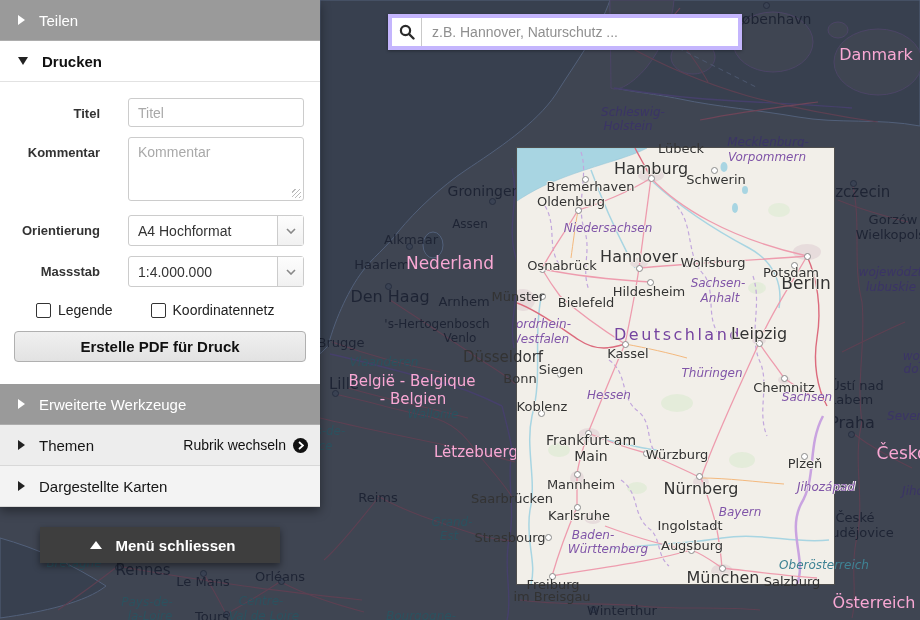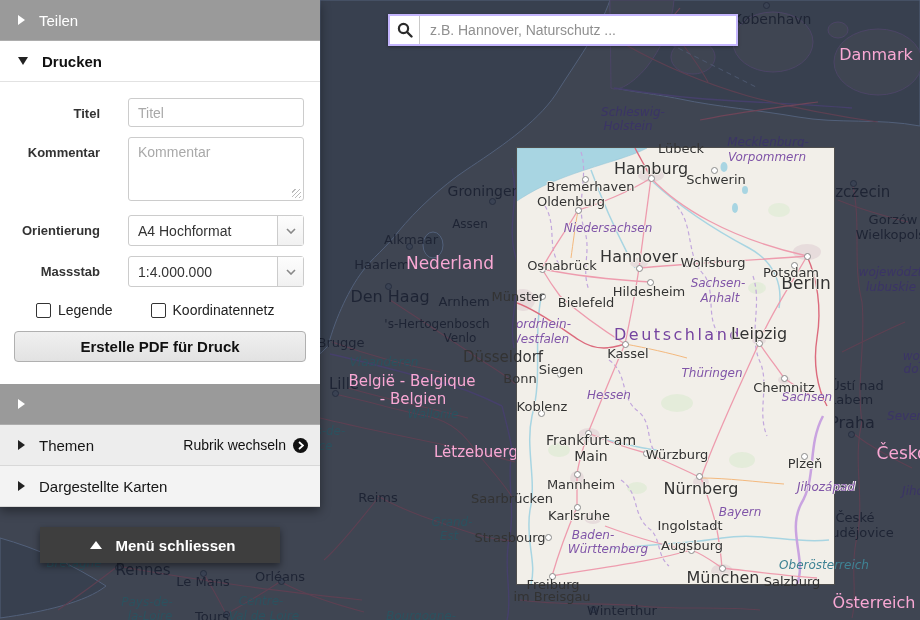--- a/index.html
+++ b/index.html
@@ -32,21 +32,21 @@
   .pv .ml-region, .straddle .ml-region { color:#8055a8; font-style:italic;
       text-shadow:1px 0 0 #f4f1ea,-1px 0 0 #f4f1ea; }
   .pv .ml-region-teal, .straddle .ml-region-teal { color:#3f8394; font-style:italic; }
   .pv .ml-country-lg { color:#7544a0; letter-spacing:2.5px;
       text-shadow:1px 0 0 #f4f1ea,-1px 0 0 #f4f1ea; }
   .straddle .ml-city { text-shadow:none; }
   #straddle-labels { z-index:12; }
 
   
   #searchbar { position:absolute; left:388px; top:14px; height:28px; z-index:25;
-               display:flex; background:#fff; border:2px solid #c4b5fd;
+               display:flex; background:#fff; border:4px solid #c4b5fd;
                box-shadow:0 1px 3px rgba(0,0,0,.35); }
   #search-btn { width:30px; background:#fff; border:none; border-right:1px solid #c9c9c9;
                 display:flex; align-items:center; justify-content:center; cursor:pointer; padding:0; }
   #search-input { width:296px; border:none; outline:none; font-size:14px; color:#444;
                   padding:0 10px; font-family:"Liberation Sans",sans-serif; }
   #search-input::placeholder { color:#8f8f8f; }
 
   
   #sidebar { position:absolute; left:0; top:0; width:320px; z-index:30; background:#fff;
              box-shadow:0 4px 10px rgba(0,0,0,.4); }
@@ -466,20 +466,21 @@
         <span class="cbgap">
           <span class="cb"></span>
           <span>Koordinatennetz</span>
         </span>
       </div>
       <button id="pdf-btn">Erstelle PDF für Druck</button>
     </div>
 
     <div class="bar bar-gray">
       <span class="tri tri-r-w"></span>
+      <span class="lbl">Erweiterte Werkzeuge</span>
     </div>
     <div class="bar bar-light">
       <span class="tri tri-r-b"></span>
       <span class="lbl">Themen</span>
       <span id="rubrik">
         <span>Rubrik wechseln</span>
         <span class="circ">
           <svg width="6" height="9" viewBox="0 0 6 9">
               <polyline points="1,1 5,4.5 1,8" fill="none" stroke="#fff" stroke-width="1.8"></polyline>
             </svg>

